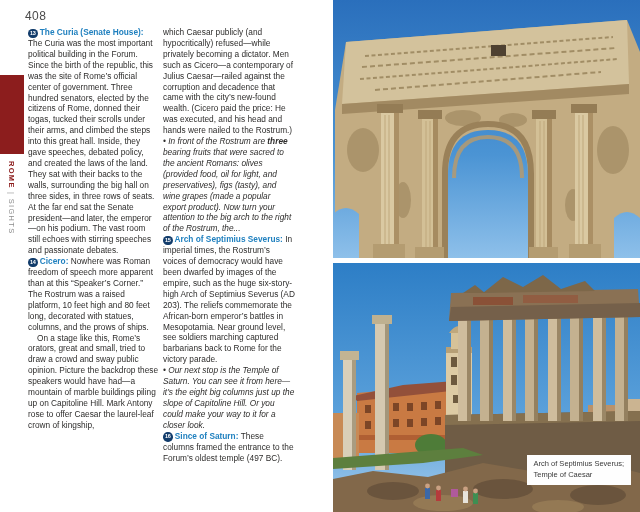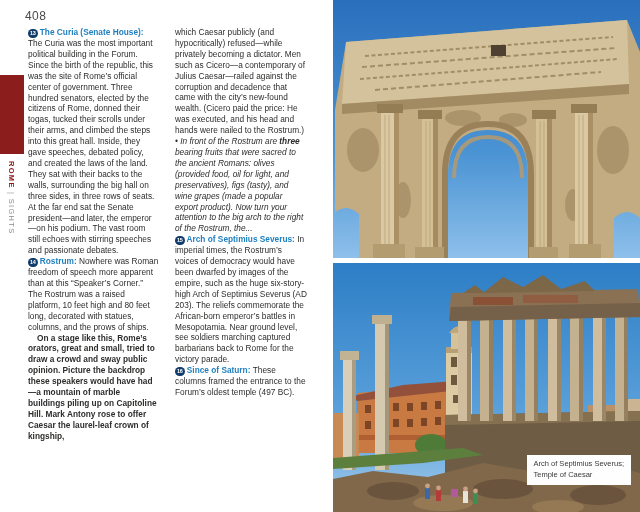--- a/index.html
+++ b/index.html
@@ -7,23 +7,23 @@
         font-family:"Liberation Sans",sans-serif;color:var(--body-text,#2e2d2c);}
   .pageno{position:absolute;left:25px;top:9px;font-size:12px;letter-spacing:.4px;color:#4a4a4a;}
   .tab-block{position:absolute;left:0;top:75px;width:24px;height:79px;background:var(--tab-red,#8c1d1d);}
   .tab-vertical{position:absolute;left:7px;top:161px;writing-mode:vertical-rl;
         font-size:7.5px;letter-spacing:1.3px;white-space:nowrap;}
   .tab-rome{color:var(--tab-red,#8c1d1d);font-weight:bold;}
   .tab-sep{color:#9a9a9a;}
   .tab-sights{color:#8c8c8c;}
   .col{position:absolute;top:27px;font-size:8.3px;line-height:10.9px;text-align:left;}
   .col1{left:28px;width:131px;}
-  .col2{left:175px;width:132px;}
+  .col2{left:163px;width:132px;}
   p.pr{margin:0;}
-  p.para{text-indent:9px;font-weight:bold;}
+  p.para{text-indent:9px;}
   p.note{font-style:italic;}
   p.note b{font-weight:bold;}
   .badge{display:inline-block;width:9.5px;height:9.5px;border-radius:50%;
         background:var(--badge-navy,#123c6b);color:#fff;font-size:5.5px;font-weight:bold;
         text-align:center;line-height:9.5px;letter-spacing:-0.3px;vertical-align:0.5px;font-style:normal;}
   .heading{font-weight:bold;color:var(--heading-blue,#2080bf);margin-top:37px;}
   figure.photo{position:absolute;left:333px;margin:0;overflow:hidden;}
   .photo1{top:0;width:307px;height:258px;}
   .photo2{top:263px;width:307px;height:249px;}
   .photo svg{display:block;width:100%;height:100%;}
@@ -35,27 +35,28 @@
 
 <div class="page">
 
   <div class="pageno">408</div>
 
   <div class="tab-block"></div>
   <div class="tab-vertical"><span class="tab-rome">ROME</span><span class="tab-sep">&nbsp;|&nbsp;</span><span class="tab-sights">SIGHTS</span></div>
 
   <div class="col col1">
       <p class="pr section"><span class="badge">13</span><span class="heading"> The Curia (Senate House): </span>The Curia was the most important political building in the Forum. Since the birth of the republic, this was the site of Rome’s official center of government. Three hundred senators, elected by the citizens of Rome, donned their togas, tucked their scrolls under their arms, and climbed the steps into this great hall. Inside, they gave speeches, debated policy, and created the laws of the land. They sat with their backs to the walls, surrounding the big hall on three sides, in three rows of seats. At the far end sat the Senate president—and later, the emperor—on his podium. The vast room still echoes with stirring speeches and passionate debates.</p>
-      <p class="pr section"><span class="badge">14</span><span class="heading"> Rostrum: </span>Nowhere was Roman freedom of speech more apparent than at this “Speaker’s Corner.” The Rostrum was a raised platform, 10 feet high and 80 feet long, decorated with statues, columns, and the prows of ships.</p>
+      <p class="pr section"><span class="badge">14</span><span class="heading"> Cicero: </span>Nowhere was Roman freedom of speech more apparent than at this “Speaker’s Corner.” The Rostrum was a raised platform, 10 feet high and 80 feet long, decorated with statues, columns, and the prows of ships.</p>
       <p class="pr para">On a stage like this, Rome’s orators, great and small, tried to draw a crowd and sway public opinion. Picture the backdrop these speakers would have had—a mountain of marble buildings piling up on Capitoline Hill. Mark Antony rose to offer Caesar the laurel-leaf crown of kingship,</p>
     </div>
   <div class="col col2">
       <p class="pr cont">which Caesar publicly (and hypocritically) refused—while privately becoming a dictator. Men such as Cicero—a contemporary of Julius Caesar—railed against the corruption and decadence that came with the city’s new-found wealth. (Cicero paid the price: He was executed, and his head and hands were nailed to the Rostrum.)</p>
       <p class="pr note">• In front of the Rostrum are <b>three</b> bearing fruits that were sacred to the ancient Romans: olives (provided food, oil for light, and preservatives), figs (tasty), and wine grapes (made a popular export product). Now turn your attention to the big arch to the right of the Rostrum, the...</p>
       <p class="pr section"><span class="badge">15</span><span class="heading"> Arch of Septimius Severus: </span>In imperial times, the Rostrum’s voices of democracy would have been dwarfed by images of the empire, such as the huge six-story-high Arch of Septimius Severus (AD 203). The reliefs commemorate the African-born emperor’s battles in Mesopotamia. Near ground level, see soldiers marching captured barbarians back to Rome for the victory parade.</p>
+      <p class="pr note">• Our next stop is the Temple of Saturn. You can see it from here—it’s the eight big columns just up the slope of Capitoline Hill. Or you could make your way to it for a closer look.</p>
       <p class="pr section"><span class="badge">16</span><span class="heading"> Since of Saturn: </span>These columns framed the entrance to the Forum’s oldest temple (497 BC).</p>
     </div>
 
   <figure class="photo photo1">
     <svg viewBox="0 0 307 258" preserveAspectRatio="none">
       <defs>
         <linearGradient id="sky1" gradientUnits="userSpaceOnUse" x1="0" y1="0" x2="0" y2="258">
           <stop offset="0" stop-color="#2a6fbc"></stop>
             <stop offset="0.6" stop-color="#4b94d4"></stop>
             <stop offset="1" stop-color="#8ec0ea"></stop>

